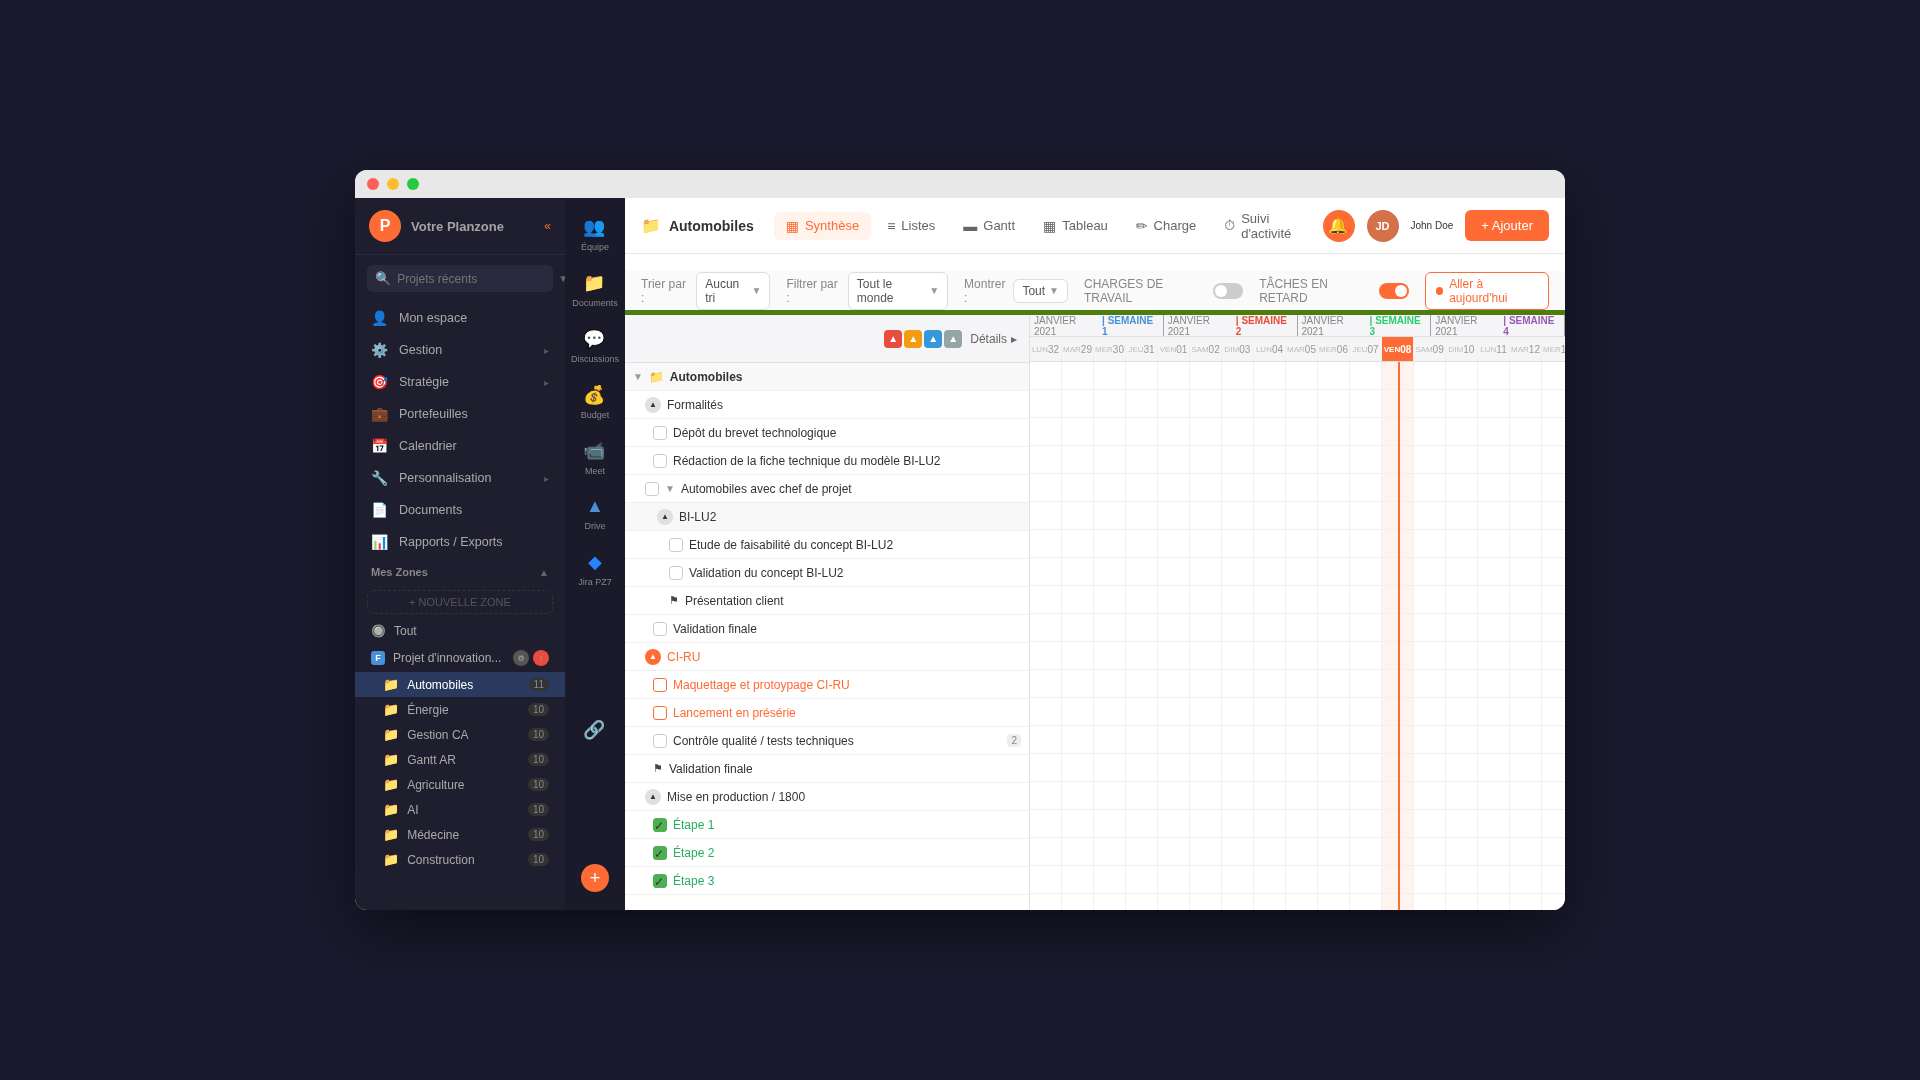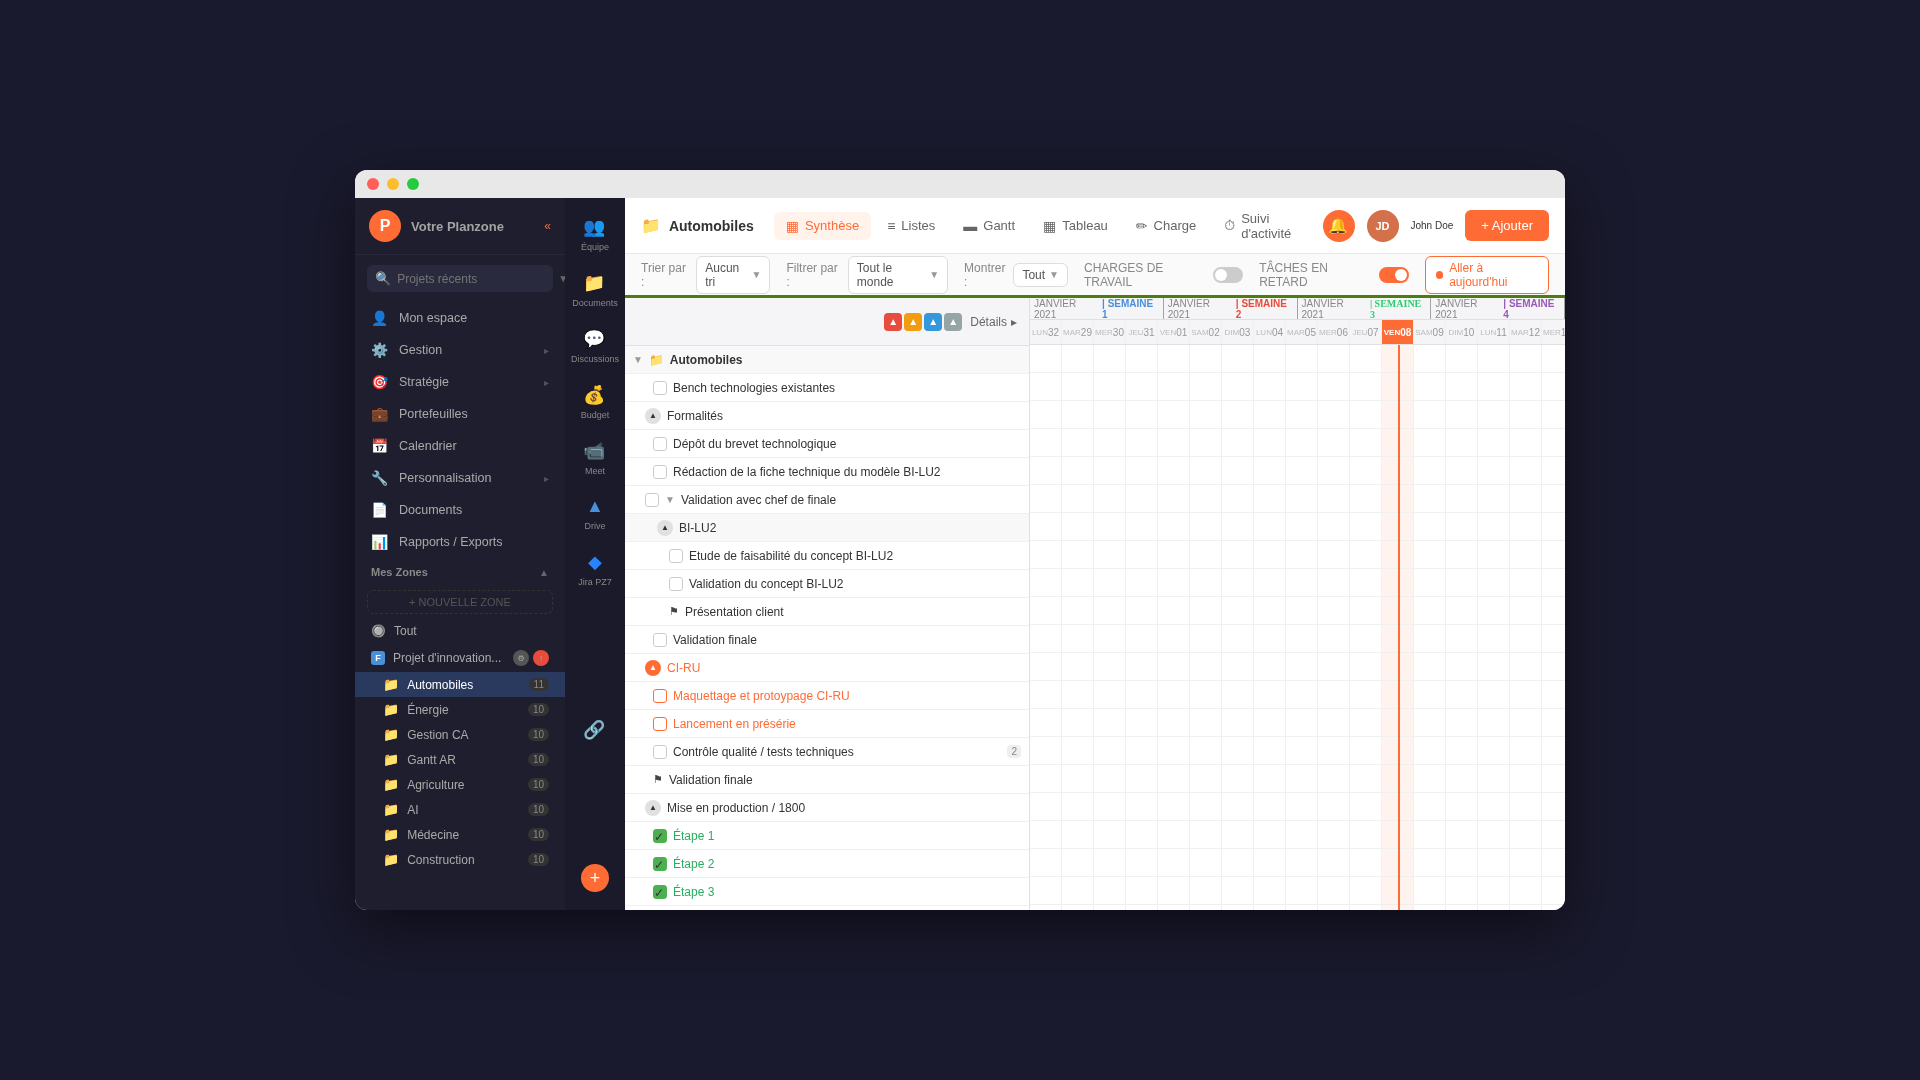--- a/index.html
+++ b/index.html
@@ -280,26 +280,27 @@
       border-radius: 6px;
       font-size: 13px;
       cursor: pointer;
       display: flex; align-items: center; gap: 4px;
     }
 
     
     .toolbar {
       height: 44px;
       background: #fafafa;
-      border-bottom: 3px solid #4d7c0f;
+      border-bottom: 5px solid #4d7c0f;
       display: flex;
       align-items: center;
       padding: 0 16px;
       gap: 16px;
       flex-shrink: 0;
+      margin-top: 17px;
     }
     .toolbar-group {
       display: flex;
       align-items: center;
       gap: 8px;
     }
     .toolbar-label { font-size: 12px; color: #888; }
     .toolbar-select {
       display: flex;
       align-items: center;
@@ -468,21 +469,21 @@
       color: #888;
       border-right: 1px solid #a3a3a3;
       gap: 4px;
     }
     .week-num {
       font-weight: 700;
       font-size: 10px;
     }
     .week-num.s1 { color: #4a90d9; }
     .week-num.s2 { color: #e74c3c; }
-    .week-num.s3 { color: #2ecc71; font-family: Liberation Serif, serif; }
+    .week-num.s3 { color: #2ecc71; }
     .week-num.s4 { color: #9b59b6; }
 
     .gantt-days {
       display: flex;
       height: 24px;
     }
     .day-cell {
       width: 32px;
       flex-shrink: 0;
       display: flex;
@@ -784,41 +785,37 @@
               <span>Détails</span>
               <span>▸</span>
             </div>
           </div>
 
           <div class="task-row section-header">
             <span class="expand-icon">▼</span>
             <span class="folder-icon-sm">📁</span>
             <span class="task-name">Automobiles</span>
           </div>
-          <div class="task-row task-item">
-            <div class="task-checkbox"></div>
-            <span class="task-name">Bench technologies existantes</span>
-          </div>
 
           <div class="task-row sub-section">
             <div class="section-collapse">▲</div>
             <span class="task-name">Formalités</span>
           </div>
           <div class="task-row task-item">
             <div class="task-checkbox"></div>
             <span class="task-name">Dépôt du brevet technologique</span>
           </div>
           <div class="task-row task-item">
             <div class="task-checkbox"></div>
             <span class="task-name">Rédaction de la fiche technique du modèle BI-LU2</span>
           </div>
           <div class="task-row task-item" style="padding-left:20px;">
             <div class="task-checkbox"></div>
             <span class="expand-icon">▼</span>
-            <span class="task-name">Validation avec chef de finale</span>
+            <span class="task-name">Automobiles avec chef de projet</span>
           </div>
 
           <div class="task-row task-item" style="padding-left:32px; background:#f8f8f8;">
             <div class="section-collapse">▲</div>
             <span class="task-name">BI-LU2</span>
           </div>
           <div class="task-row task-item-deep">
             <div class="task-checkbox"></div>
             <span class="task-name">Etude de faisabilité du concept BI-LU2</span>
           </div>

